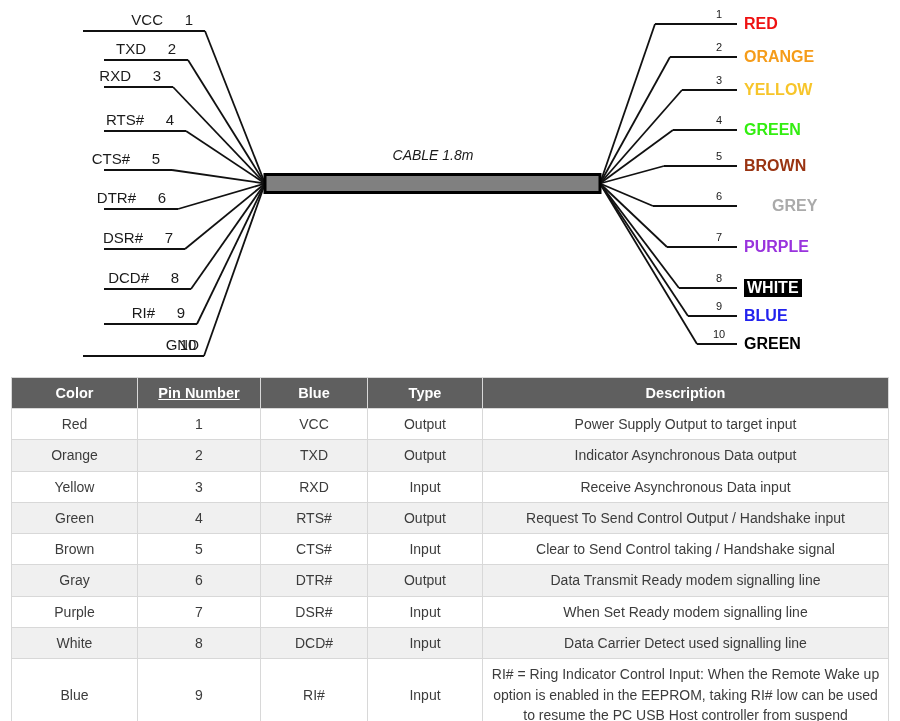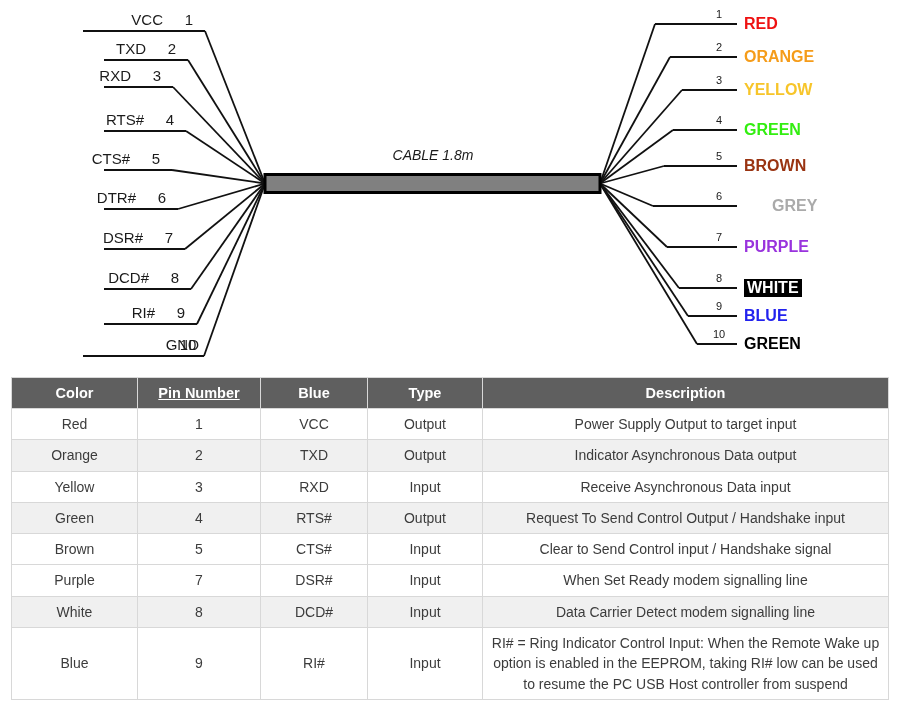--- a/index.html
+++ b/index.html
@@ -228,35 +228,42 @@
         <td>4</td>
         <td>RTS#</td>
         <td>Output</td>
         <td>Request To Send Control Output / Handshake input</td>
       </tr>
       <tr class="odd">
         <td>Brown</td>
         <td>5</td>
         <td>CTS#</td>
         <td>Input</td>
-        <td>Clear to Send Control input / Handshake signal</td>
+        <td>Clear to Send Control taking / Handshake signal</td>
+      </tr>
+      <tr class="even">
+        <td>Gray</td>
+        <td>6</td>
+        <td>DTR#</td>
+        <td>Output</td>
+        <td>Data Transmit Ready modem signalling line</td>
       </tr>
       <tr class="odd">
         <td>Purple</td>
         <td>7</td>
         <td>DSR#</td>
         <td>Input</td>
         <td>When Set Ready modem signalling line</td>
       </tr>
       <tr class="even">
         <td>White</td>
         <td>8</td>
         <td>DCD#</td>
         <td>Input</td>
-        <td>Data Carrier Detect modem signalling line</td>
+        <td>Data Carrier Detect used signalling line</td>
       </tr>
       <tr class="odd">
         <td>Blue</td>
         <td>9</td>
         <td>RI#</td>
         <td>Input</td>
         <td>RI# = Ring Indicator Control Input: When the Remote Wake up option is enabled in the EEPROM, taking RI# low can be used to resume the PC USB Host controller from suspend</td>
       </tr>
     </tbody>
 </table>

